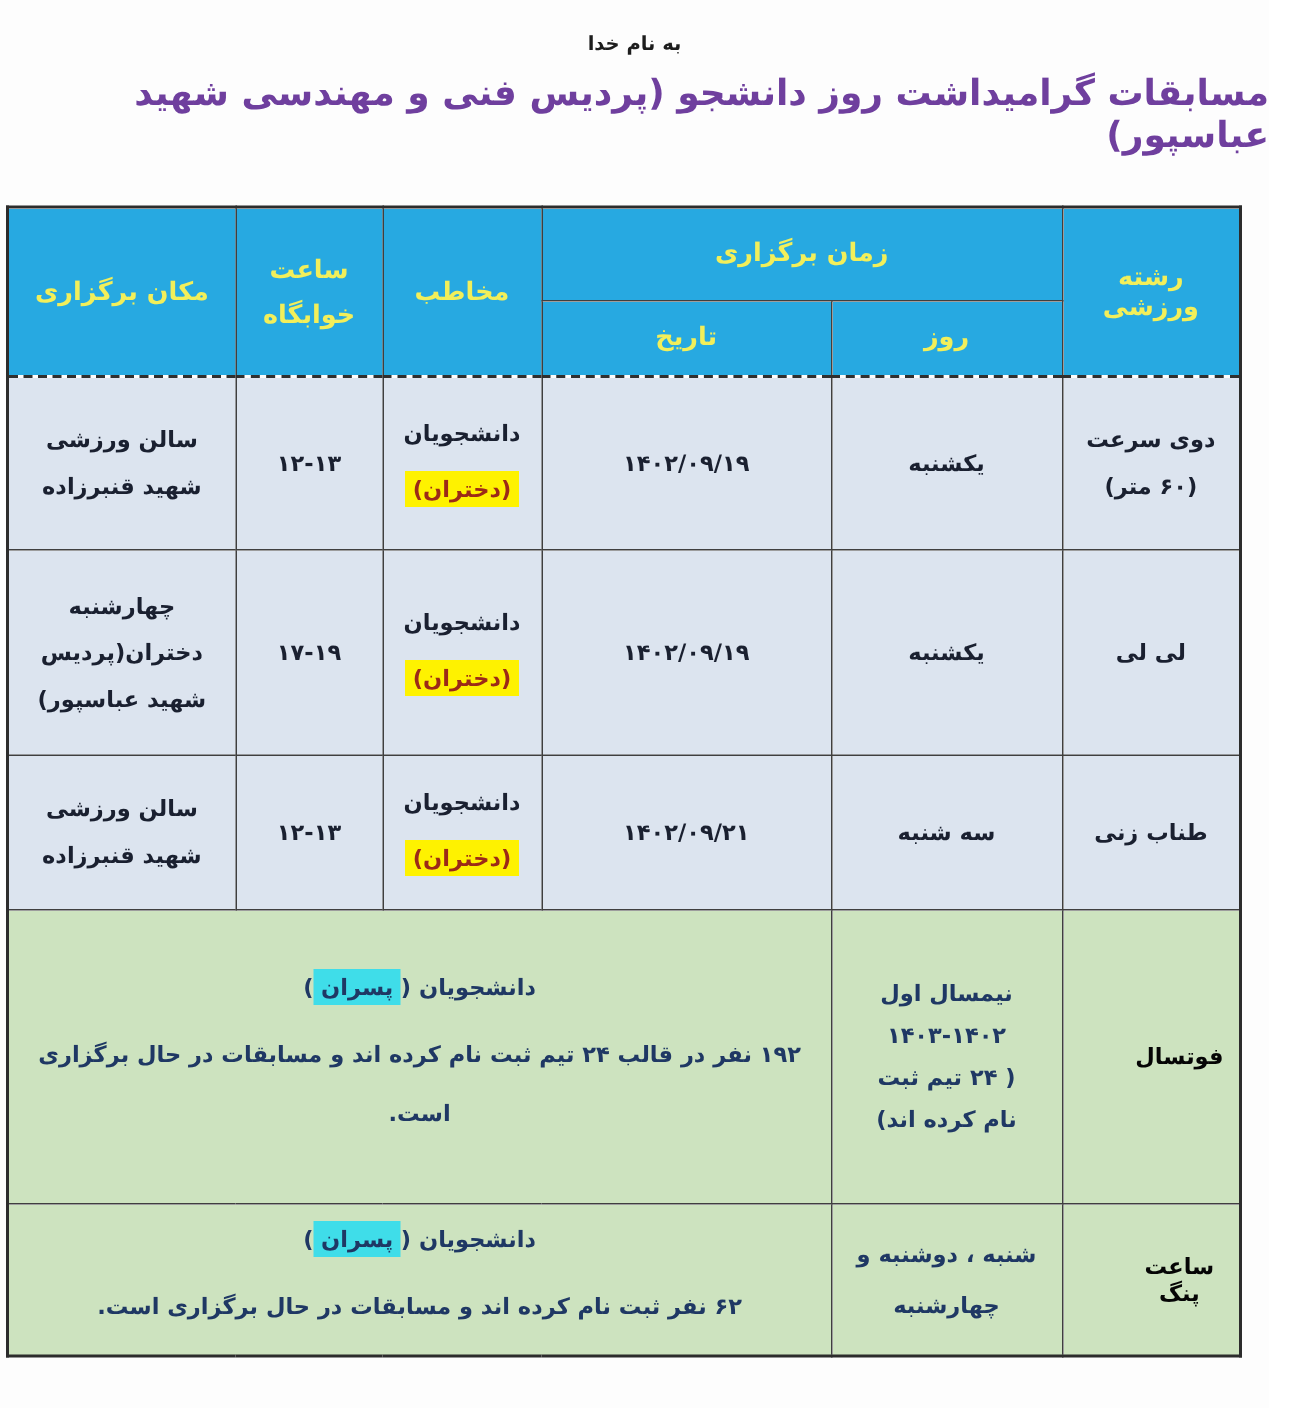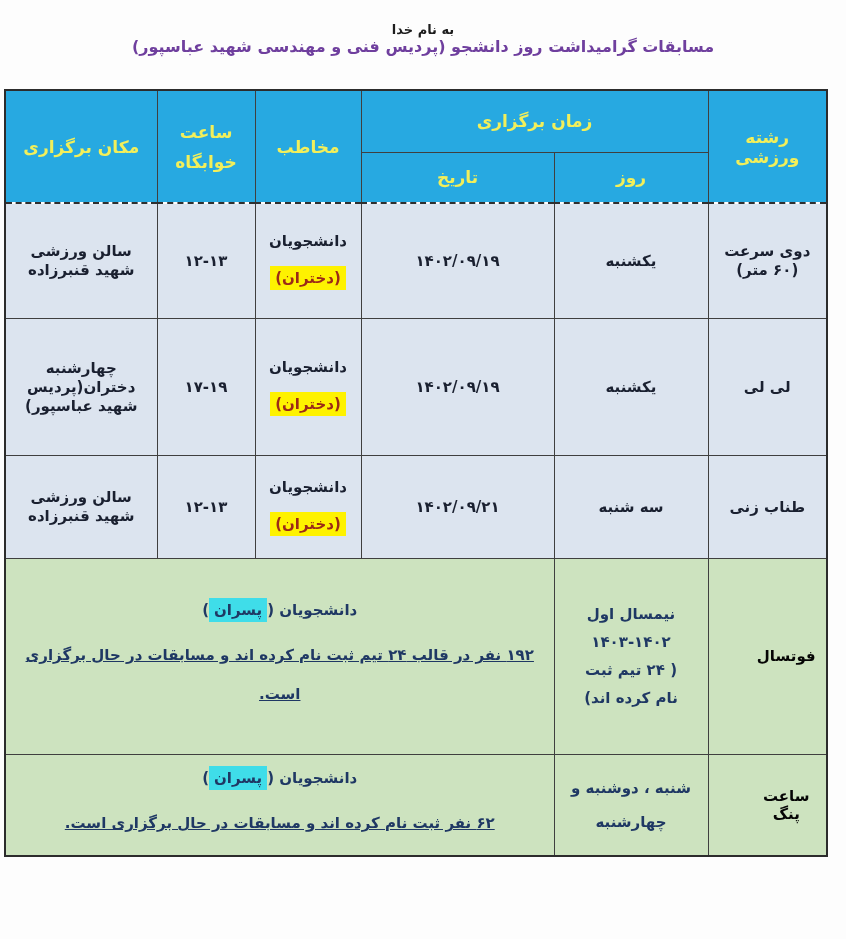--- a/index.html
+++ b/index.html
@@ -4,21 +4,21 @@
 <style>
   html,body{margin:0;padding:0;background:#ffffff;}
   .sheet{
     width:846px;height:939px;background:#fdfdfd;position:relative;
     direction:rtl;font-family:"DejaVu Sans",sans-serif;overflow:hidden;
   }
   .bismillah{
     text-align:center;padding-top:22px;font-size:13px;color:#1d1d1d;font-weight:bold;
   }
   .main-title{
-    text-align:center;font-size:16px;font-weight:bold;
+    text-align:right;margin-top:11px;font-size:24px;font-weight:bold;
     color:var(--title-purple);
   }
   table.sports{
     border-collapse:collapse;table-layout:fixed;width:822px;
     margin:33px 18px 0 24px;border:2px solid #2c2c2c;
   }
   table.sports th,table.sports td{
     border:1px solid #3f3f3f;text-align:center;vertical-align:middle;
     padding:4px 6px;font-weight:bold;overflow:hidden;
   }
@@ -29,32 +29,32 @@
   .hour-head div + div{margin-top:10px;}
   tr.rh1{height:62px;} tr.rh2{height:51px;}
   tr.br1{height:115px;} tr.br2{height:137px;} tr.br3{height:103px;}
   tr.br4{height:196px;} tr.br5{height:102px;}
   tr.br1 td{border-top:2px dashed #2f2f2f;}
   tr.r-light td{background:var(--row-light);color:var(--text-dark);font-size:15px;}
   tr.r-green td{background:var(--row-green);color:var(--text-navy);font-size:15px;}
   td.cell-sport{font-size:20px;color:#050505;}
   tr.r-green td.cell-sport{color:#050505;padding-left:44px;}
   .stack > * + *{margin-top:16px;}
-  .stack-sm > * + *{margin-top:1px;text-align:center;}
+  .stack-sm > * + *{margin-top:13px;text-align:center;}
   .stack-lg > * + *{margin-top:10px;}
   .hl-yellow{
     background:var(--hl-yellow);color:var(--text-maroon);
     padding:3px 5px;display:inline-block;
   }
   .hl-cyan{
     background:var(--hl-cyan);color:var(--text-navy);
     padding:3px 5px;display:inline-block;
   }
   .merged-cell{font-size:16px;}
-  .merged-cell .detail{line-height:2.6;margin-top:14px;text-decoration:underline;}
+  .merged-cell .detail{line-height:2.6;margin-top:14px;}
   .footer-note{
     position:absolute;left:37px;top:898px;width:330px;
     font-size:14px;font-weight:bold;color:var(--text-navy);
     direction:rtl;text-align:center;
   }
 </style>
 </head>
 <body>
 
 <div class="sheet">

